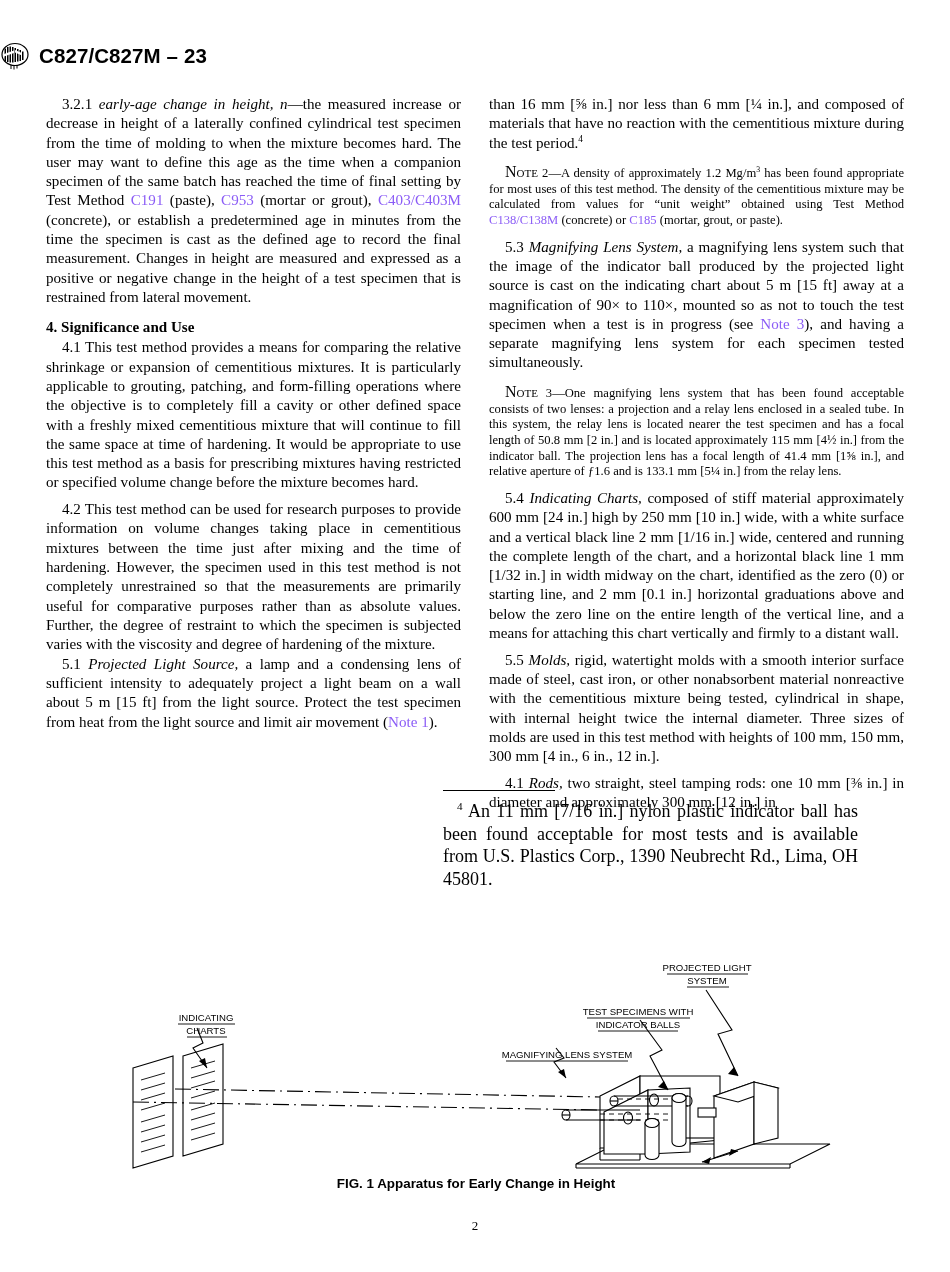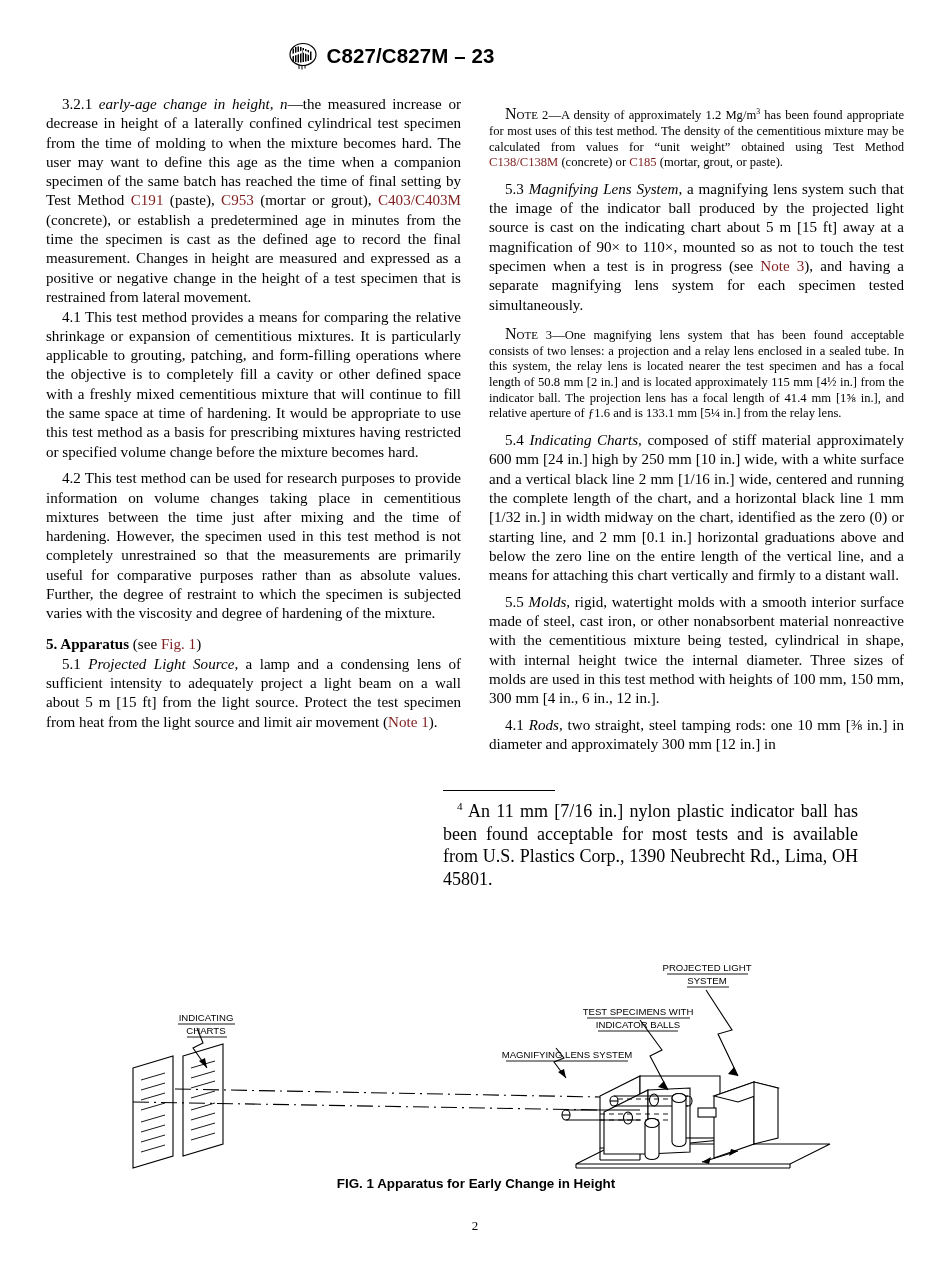--- a/index.html
+++ b/index.html
@@ -24,21 +24,20 @@
 
   
   .header {
     position: absolute;
     left: 0;
     top: 42px;
     width: 782px;
     text-align: center;
     display: flex;
     align-items: center;
-    justify-content: center;
     gap: 9px;
   }
   .astm-logo { display: block; }
   .doc-title {
     font-family: "Liberation Sans", sans-serif;
     font-weight: bold;
     font-size: 20.5px;
     letter-spacing: 0.1px;
     white-space: nowrap;
   }
@@ -88,21 +87,21 @@
     text-align: justify;
     text-indent: 16px;
     margin: 9px 0 9px 0;
   }
   .note-label {
     font-variant: small-caps;
     font-size: 16px;
   }
 
   i, .it { font-style: italic; }
-  .lnk { color: #7f1d1d; }
+  .lnk { color: #8b5cf6; }
   sup {
     font-size: 0.62em;
     vertical-align: super;
     line-height: 0;
   }
 
   .spacer-para { height: 7px; }
 
   
   .footnote-wrap {
@@ -190,37 +189,38 @@
     </span>
     <span class="doc-title">C827/C827M – 23</span>
   </div>
 
   <div class="columns">
 
     <div class="col col-left">
 
       <p class="body-para"><span>3.2.1</span> <i>early-age change in height, n</i><span>—the measured increase or decrease in height of a laterally confined cylindrical test specimen from the time of molding to when the mixture becomes hard. The user may want to define this age as the time when a companion specimen of the same batch has reached the time of final setting by Test Method </span><span class="lnk">C191</span><span> (paste), </span><span class="lnk">C953</span><span> (mortar or grout), </span><span class="lnk">C403/C403M</span><span> (concrete), or establish a predetermined age in minutes from the time the specimen is cast as the defined age to record the final measurement. Changes in height are measured and expressed as a positive or negative change in the height of a test specimen that is restrained from lateral movement.</span></p>
 
+      <p class="sec-head">4.  Significance and Use</p>
 
       <p class="body-para">4.1 This test method provides a means for comparing the relative shrinkage or expansion of cementitious mixtures. It is particularly applicable to grouting, patching, and form-filling operations where the objective is to completely fill a cavity or other defined space with a freshly mixed cementitious mixture that will continue to fill the same space at time of hardening. It would be appropriate to use this test method as a basis for prescribing mixtures having restricted or specified volume change before the mixture becomes hard.</p>
 
       <div class="spacer-para"></div>
 
       <p class="body-para">4.2 This test method can be used for research purposes to provide information on volume changes taking place in cementitious mixtures between the time just after mixing and the time of hardening. However, the specimen used in this test method is not completely unrestrained so that the measurements are primarily useful for comparative purposes rather than as absolute values. Further, the degree of restraint to which the specimen is subjected varies with the viscosity and degree of hardening of the mixture.</p>
 
-      <p class="sec-head"><span>5.  Apparatus</span><span class="reg"> (see </span><span class="reg lnk">Fig. 1</span><span class="reg">)</span></p>
 
       <p class="body-para"><span>5.1</span> <i>Projected Light Source,</i><span> a lamp and a condensing lens of sufficient intensity to adequately project a light beam on a wall about 5 m [15 ft] from the light source. Protect the test specimen from heat from the light source and limit air movement (</span><span class="lnk">Note 1</span><span>).</span></p>
 
 
 
     </div>
 
     <div class="col col-right">
 
+      <p class="body-para cont"><span>than 16 mm [⅝ in.] nor less than 6 mm [¼ in.], and composed of materials that have no reaction with the cementitious mixture during the test period.</span><sup>4</sup></p>
 
       <p class="note"><span class="note-label">Note</span><span> 2</span><span>—A density of approximately 1.2 Mg/m</span><sup>3</sup><span> has been found appropriate for most uses of this test method. The density of the cementitious mixture may be calculated from values for “unit weight” obtained using Test Method </span><span class="lnk">C138/C138M</span><span> (concrete) or </span><span class="lnk">C185</span><span> (mortar, grout, or paste).</span></p>
 
       <p class="body-para"><span>5.3</span> <i>Magnifying Lens System,</i><span> a magnifying lens system such that the image of the indicator ball produced by the projected light source is cast on the indicating chart about 5 m [15 ft] away at a magnification of 90× to 110×, mounted so as not to touch the test specimen when a test is in progress (see </span><span class="lnk">Note 3</span><span>), and having a separate magnifying lens system for each specimen tested simultaneously.</span></p>
 
       <p class="note"><span class="note-label">Note</span><span> 3</span><span>—One magnifying lens system that has been found acceptable consists of two lenses: a projection and a relay lens enclosed in a sealed tube. In this system, the relay lens is located nearer the test specimen and has a focal length of 50.8 mm [2 in.] and is located approximately 115 mm [4½ in.] from the indicator ball. The projection lens has a focal length of 41.4 mm [1⅝ in.], and relative aperture of ƒ1.6 and is 133.1 mm [5¼ in.] from the relay lens.</span></p>
 
       <p class="body-para"><span>5.4</span> <i>Indicating Charts,</i><span> composed of stiff material approximately 600 mm [24 in.] high by 250 mm [10 in.] wide, with a white surface and a vertical black line 2 mm [1/16 in.] wide, centered and running the complete length of the chart, and a horizontal black line 1 mm [1/32 in.] in width midway on the chart, identified as the zero (0) or starting line, and 2 mm [0.1 in.] horizontal graduations above and below the zero line on the entire length of the vertical line, and a means for attaching this chart vertically and firmly to a distant wall.</span></p>
 
       <div class="spacer-para"></div>

